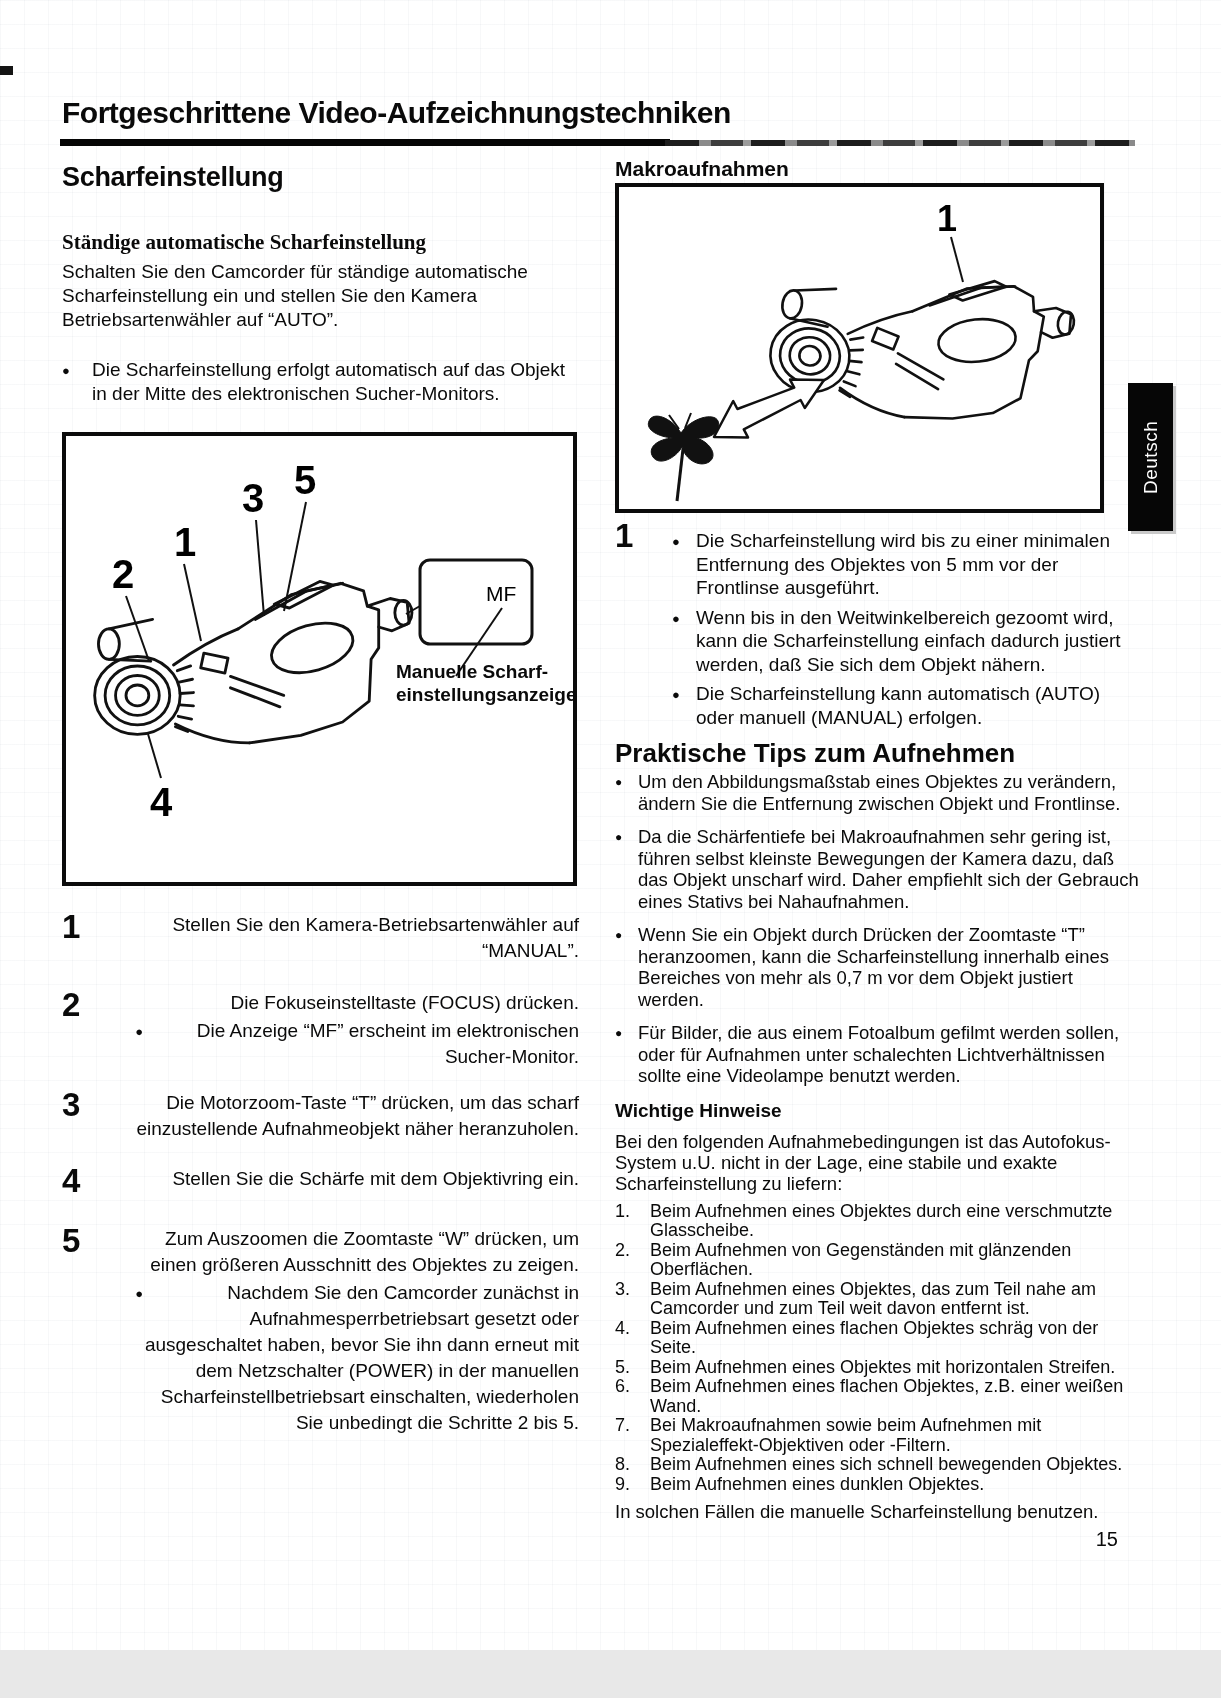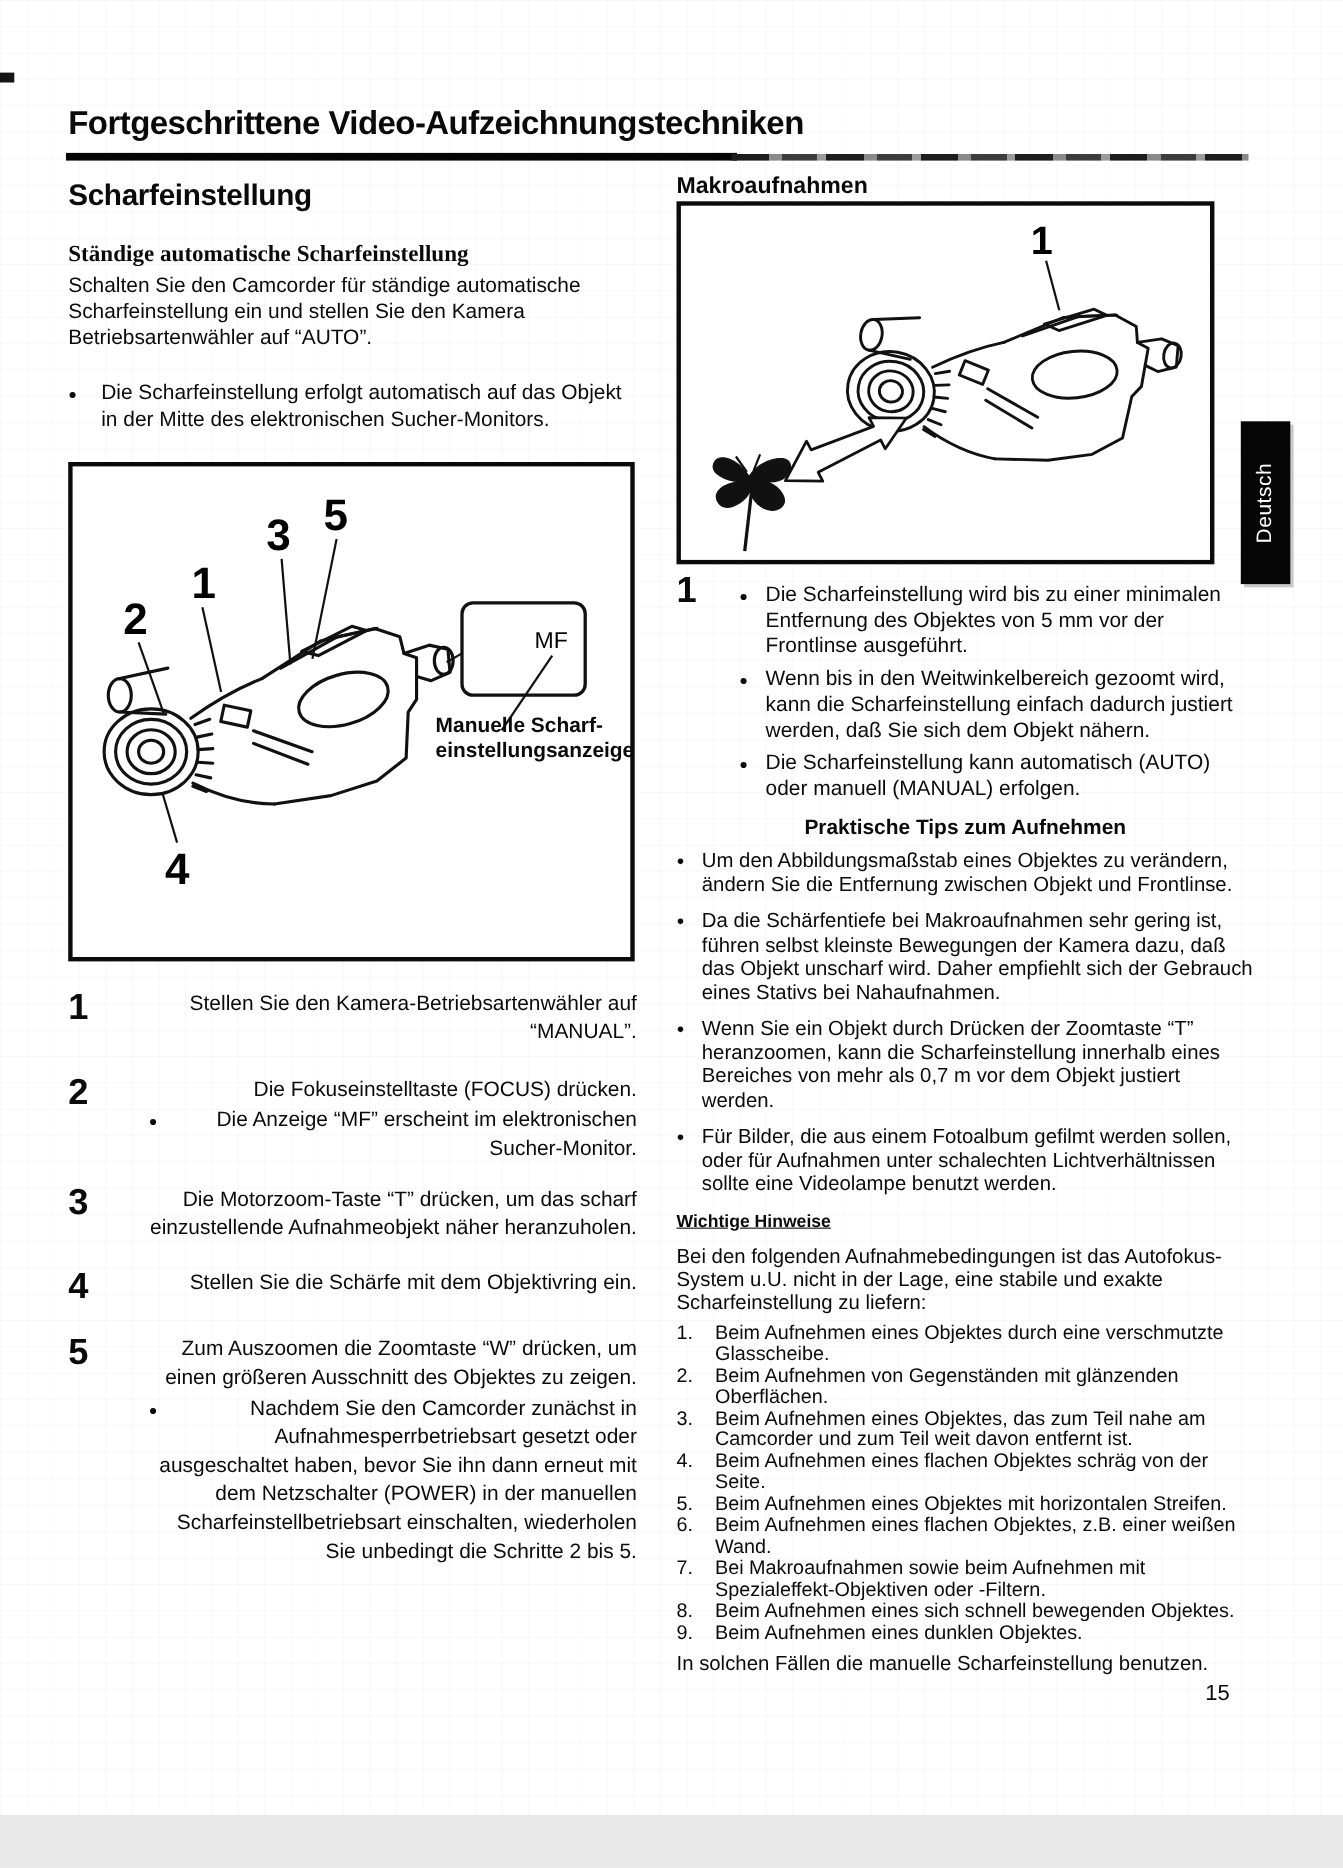--- a/index.html
+++ b/index.html
@@ -17,21 +17,21 @@
   .scan-dash{position:absolute;left:0;top:66px;width:13px;height:9px;background:#141414;}
   .doc-title{position:absolute;left:62px;top:95px;font-size:30px;line-height:36px;font-weight:700;letter-spacing:-0.5px;}
   .rule-main{position:absolute;left:60px;top:139px;width:610px;height:7px;background:#050505;}
   .rule-tail{
     position:absolute;left:665px;top:140px;width:470px;height:6px;
     background:repeating-linear-gradient(90deg,#1d1d1d 0 34px,#8a8a8a 34px 46px,#3d3d3d 46px 78px,#9b9b9b 78px 86px);
   }
   .col-left{position:absolute;left:62px;top:162px;width:517px;}
   .col-right{position:absolute;left:615px;top:156px;width:525px;}
 
-  .h2{font-size:27px;line-height:30px;font-weight:700;margin:0 0 26px 0;letter-spacing:-0.3px;}
+  .h2{font-size:27px;line-height:30px;font-weight:700;margin:0 0 38px 0;letter-spacing:-0.3px;}
   .h3{font-size:21px;line-height:25px;font-weight:700;margin:0 0 5px 0;font-family:Liberation Serif, serif;}
   .para{font-size:19px;line-height:24px;margin:0 0 26px 0;}
 
   .bullet-row{display:flex;margin:0 0 26px 0;font-size:19px;line-height:24px;}
   .bullet-row .bm{width:30px;font-size:13px;flex:none;padding-top:1px;}
   .bullet-row .bt{flex:1;}
 
   .h3-manual{margin-bottom:13px;}
 
   .figure-box{position:relative;border:4px solid #0b0b0b;background:#fff;}
@@ -55,26 +55,26 @@
   .r-h3{font-size:21px;line-height:25px;font-weight:700;margin:0 0 2px 0;}
   .r-intro{font-size:19px;line-height:24px;margin:0 0 10px 0;}
   .r-step{display:flex;margin-bottom:4px;}
   .r-step .step-num{width:57px;flex:none;font-size:33px;line-height:30px;font-weight:700;}
   .r-step .step-body{flex:1;font-size:19px;line-height:26px;}
   .r-sbullets{margin-top:8px;}
   .r-sbullet{display:flex;margin-bottom:6px;font-size:19px;line-height:23.5px;}
   .r-sbullet .bm{width:24px;flex:none;font-size:13px;padding-top:1px;}
   .r-sbullet .bt{flex:1;}
 
-  .tips-heading{font-size:19px;line-height:24px;font-weight:700;margin:6px 0 6px 0;text-align:center;}
+  .tips-heading{font-size:26px;line-height:24px;font-weight:700;margin:6px 0 6px 0;}
   .tbullet{display:flex;margin-bottom:12px;font-size:18.5px;line-height:21.5px;}
   .tbullet .bm{width:23px;flex:none;font-size:12px;padding-top:1px;}
   .tbullet .bt{flex:1;}
 
-  .notes-heading{font-size:16px;line-height:24px;font-weight:700;margin:4px 0 8px 0;text-decoration:underline;}
+  .notes-heading{font-size:19px;line-height:24px;font-weight:700;margin:4px 0 8px 0;}
   .notes-intro{font-size:18.5px;line-height:21px;margin:0 0 8px 0;}
   .nitem{display:flex;font-size:18px;line-height:19.5px;}
   .nitem .nn{width:35px;flex:none;}
   .nitem .nt{flex:1;}
   .closing{font-size:18.5px;line-height:21px;margin-top:7px;}
   .pagenum{text-align:right;font-size:20px;font-weight:400;margin-top:6px;padding-right:22px;}
 
   .lang-tab{
     position:absolute;left:1128px;top:383px;width:45px;height:148px;
     background:#060606;color:#ffffff;

